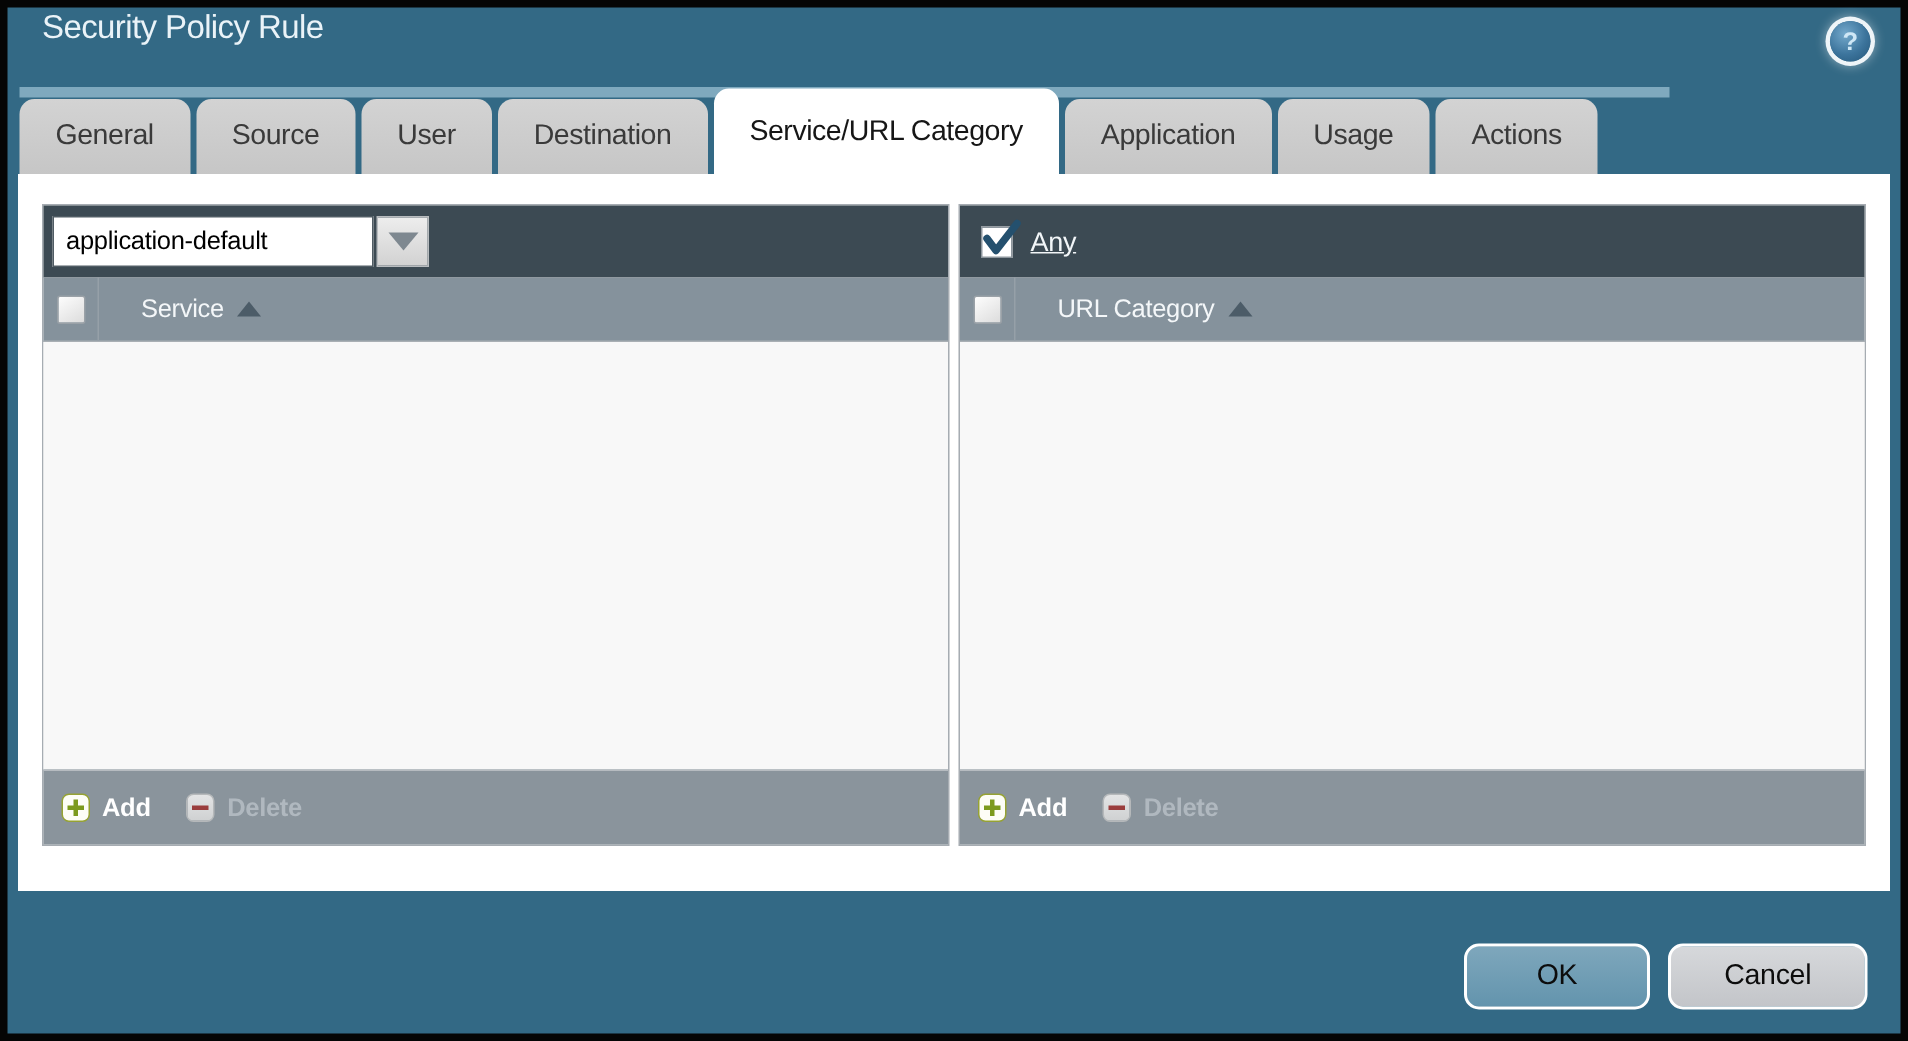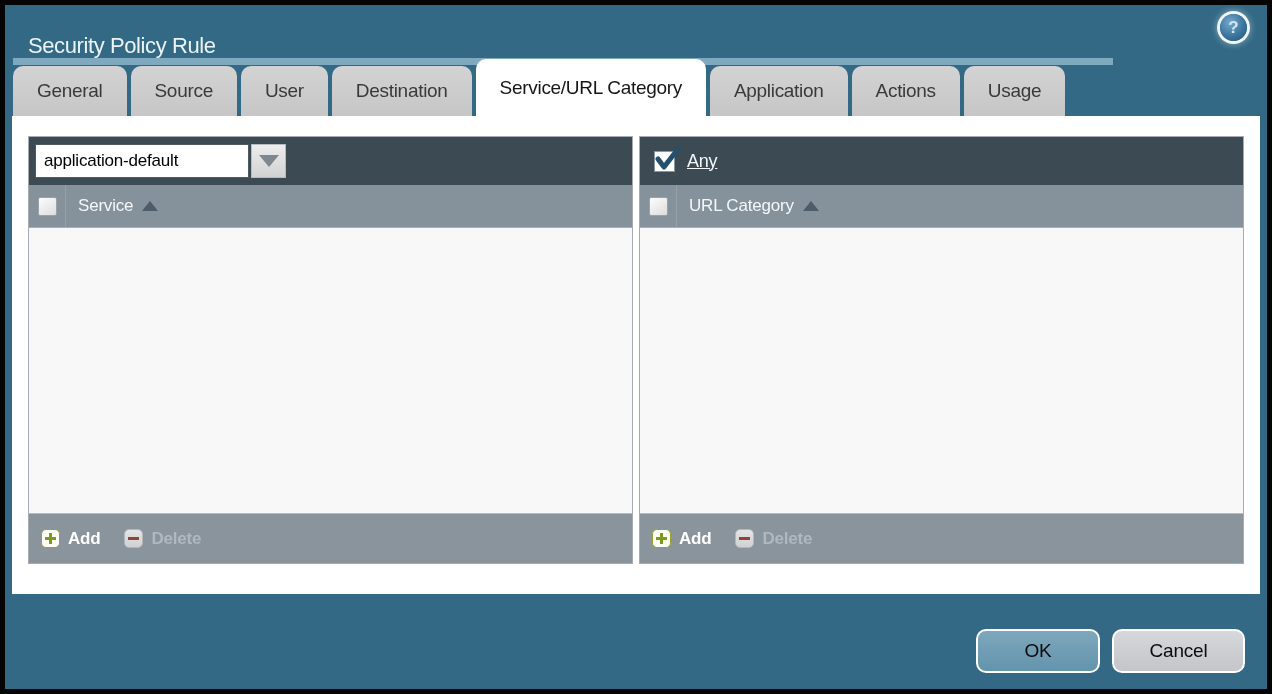--- a/index.html
+++ b/index.html
@@ -15,21 +15,21 @@
     border: 5px solid #050505;
     background: #336985;
   }
   
   .title-bar {
     position: relative;
     height: 53px;
   }
   .title-bar h1 {
     position: absolute;
-    left: 23px; top: 28px;
+    left: 23px; top: 0;
     font-size: 22px;
     font-weight: normal;
     letter-spacing: -0.4px;
     color: #eaf3f8;
   }
   .help-icon {
     position: absolute;
     right: 20px; top: 9px;
     width: 27px; height: 27px;
     border-radius: 50%;
@@ -156,20 +156,21 @@
   .col-header {
     height: 43px;
     background: #85929c;
     border-bottom: 1px solid #a9afb4;
     display: flex;
     align-items: center;
     color: #f4f7f9;
     font-size: 17px;
     letter-spacing: -0.2px;
     flex: 0 0 auto;
+    gap: 16px;
   }
   .col-check-cell {
     width: 37px; height: 100%;
     border-right: 1px solid #96a0a8;
     display: flex;
     align-items: center;
     justify-content: center;
     flex: 0 0 auto;
   }
   .checkbox.small {
@@ -287,22 +288,22 @@
 
   <div class="tab-strip">
     <div class="tab-strip-topline"></div>
     <div class="tabs">
       <div class="tab">General</div>
       <div class="tab">Source</div>
       <div class="tab">User</div>
       <div class="tab">Destination</div>
       <div class="tab active">Service/URL Category</div>
       <div class="tab">Application</div>
+      <div class="tab">Usage</div>
       <div class="tab">Actions</div>
-      <div class="tab">Usage</div>
     </div>
   </div>
 
   <div class="content">
 
     <div class="panel">
       <div class="panel-toolbar">
         <div class="combo">
           <input type="text" readonly="" value="application-default" style="">
           <div class="combo-trigger">

